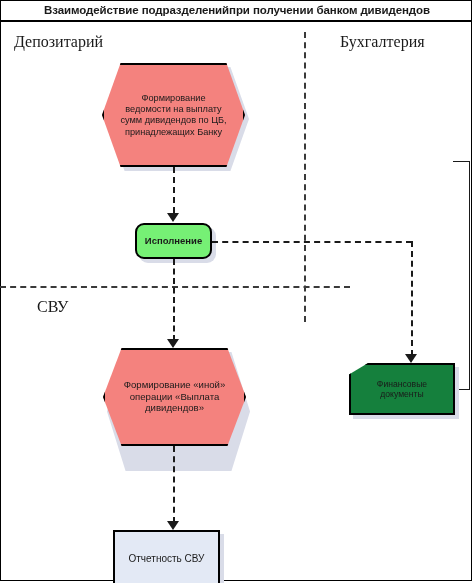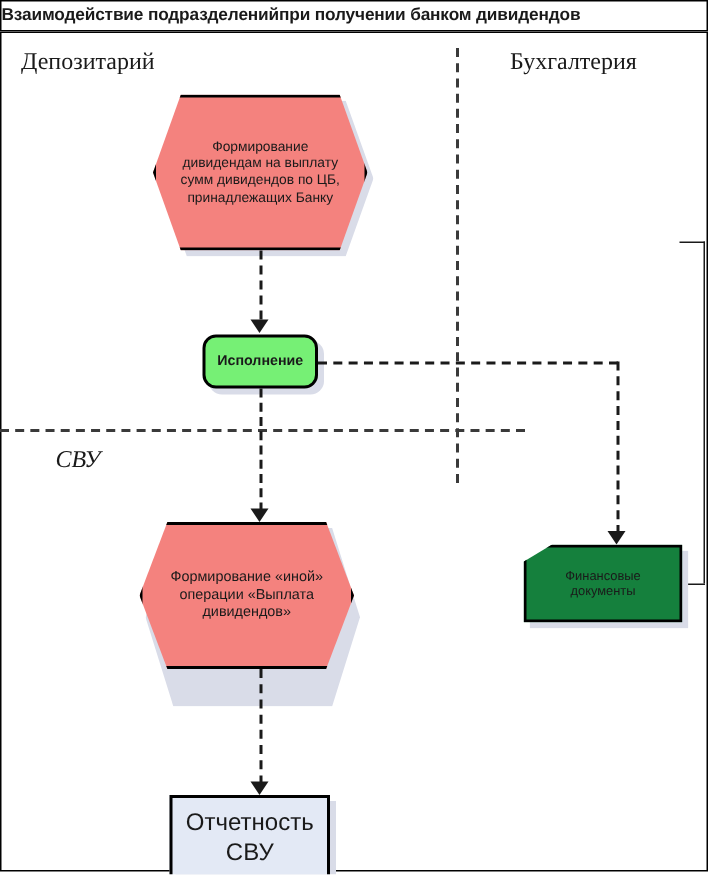--- a/index.html
+++ b/index.html
@@ -27,21 +27,21 @@
     height: 21px;
     border: 1px solid #000000;
     box-sizing: border-box;
     background: #ffffff;
   }
   #title-text {
     position: absolute;
     left: 0;
     top: 3px;
     width: 472px;
-    text-align: left;
+    text-align: center;
     font-family: "Liberation Sans", sans-serif;
     font-size: 11.5px;
     font-weight: bold;
     color: #1a1a1a;
     letter-spacing: -0.1px;
     white-space: nowrap;
   }
 
   
   #frame {
@@ -204,26 +204,26 @@
     <div id="title-text">Взаимодействие подразделенийпри получении банком дивидендов</div>
   </div>
 
   <div id="frame">
 
     <div class="divider-v" style="left:303px; top:10px; height:290px;"></div>
     <div class="divider-h" style="left:-1px; top:264px; width:350px;"></div>
 
     <div class="lane-label" style="left:339px; top:11px;">Бухгалтерия</div>
     <div class="lane-label" style="left:13px; top:11px;">Депозитарий</div>
-    <div class="lane-label" style="left:36px; top:276px;font-style:italic;">СВУ</div>
+    <div class="lane-label" style="left:36px; top:276px;">СВУ</div>
 
     <div class="hex-wrap" style="left:101px; top:41px; width:143px; height:104px;">
       <div class="hex-shadow"></div>
       <div class="shape hexagon" style="left:0; top:0; width:143px; height:104px;">
-        <div class="shape-label" style="font-size:9.2px; padding:0 14px; box-sizing:border-box;">Формирование дивидендам на выплату сумм дивидендов по ЦБ, принадлежащих Банку</div>
+        <div class="shape-label" style="font-size:9.2px; padding:0 14px; box-sizing:border-box;">Формирование ведомости на выплату сумм дивидендов по ЦБ, принадлежащих Банку</div>
       </div>
     </div>
 
     <div class="line-dash-v conn" style="left:172px; top:145px; height:46px;"></div>
     <div class="arrow-down" style="left:166px; top:191px;"></div>
 
     <div class="hex-wrap" style="left:134px; top:201px; width:77px; height:36px;">
       <div class="green-shadow"></div>
       <div class="shape green-box" style="left:0; top:0; width:77px; height:36px;font-weight:bold;">
         <div class="shape-label" style="font-size:9.5px;">Исполнение</div>
@@ -236,38 +236,38 @@
 
     <div class="line-dash-v conn" style="left:172px; top:237px; height:82px;"></div>
     <div class="arrow-down" style="left:166px; top:317px;"></div>
 
 
     <div class="line-solid-h conn" style="left:452px; top:139px; width:17px;"></div>
     <div class="line-solid-v conn" style="left:468px; top:139px; height:228px;"></div>
     <div class="line-solid-h conn" style="left:432px; top:367px; width:37px;"></div>
     <div class="arrow-left" style="left:423px; top:362px;"></div>
 
-    <div class="hex-wrap" style="left:92px; top:326px; width:143px; height:119px;">
+    <div class="hex-wrap" style="left:102px; top:326px; width:143px; height:119px;">
       <div class="hex-shadow"></div>
       <div class="shape hexagon" style="left:0; top:0; width:143px; height:98px;">
         <div class="shape-label" style="font-size:9.6px; padding:0 2px; box-sizing:border-box;">Формирование «иной» операции «Выплата дивидендов»</div>
       </div>
     </div>
 
     <div class="hex-wrap" style="left:348px; top:341px; width:106px; height:52px;">
       <div class="note-shadow"></div>
       <div class="shape note-box" style="left:0; top:0; width:106px; height:52px;">
         <div class="shape-label" style="font-size:8.6px; padding:0 6px; box-sizing:border-box;">Финансовые документы</div>
       </div>
     </div>
 
     <div class="line-dash-v conn" style="left:172px; top:424px; height:77px;"></div>
     <div class="arrow-down" style="left:166px; top:499px;"></div>
 
     <div class="hex-wrap" style="left:112px; top:508px; width:107px; height:58px;">
       <div class="blue-shadow"></div>
       <div class="shape blue-box" style="left:0; top:0; width:107px; height:58px;">
-        <div class="shape-label" style="font-size:16px;">Отчетность СВУ</div>
+        <div class="shape-label" style="font-size:10px;">Отчетность СВУ</div>
       </div>
     </div>
 
   </div>
 </div>
 
 </body></html>

